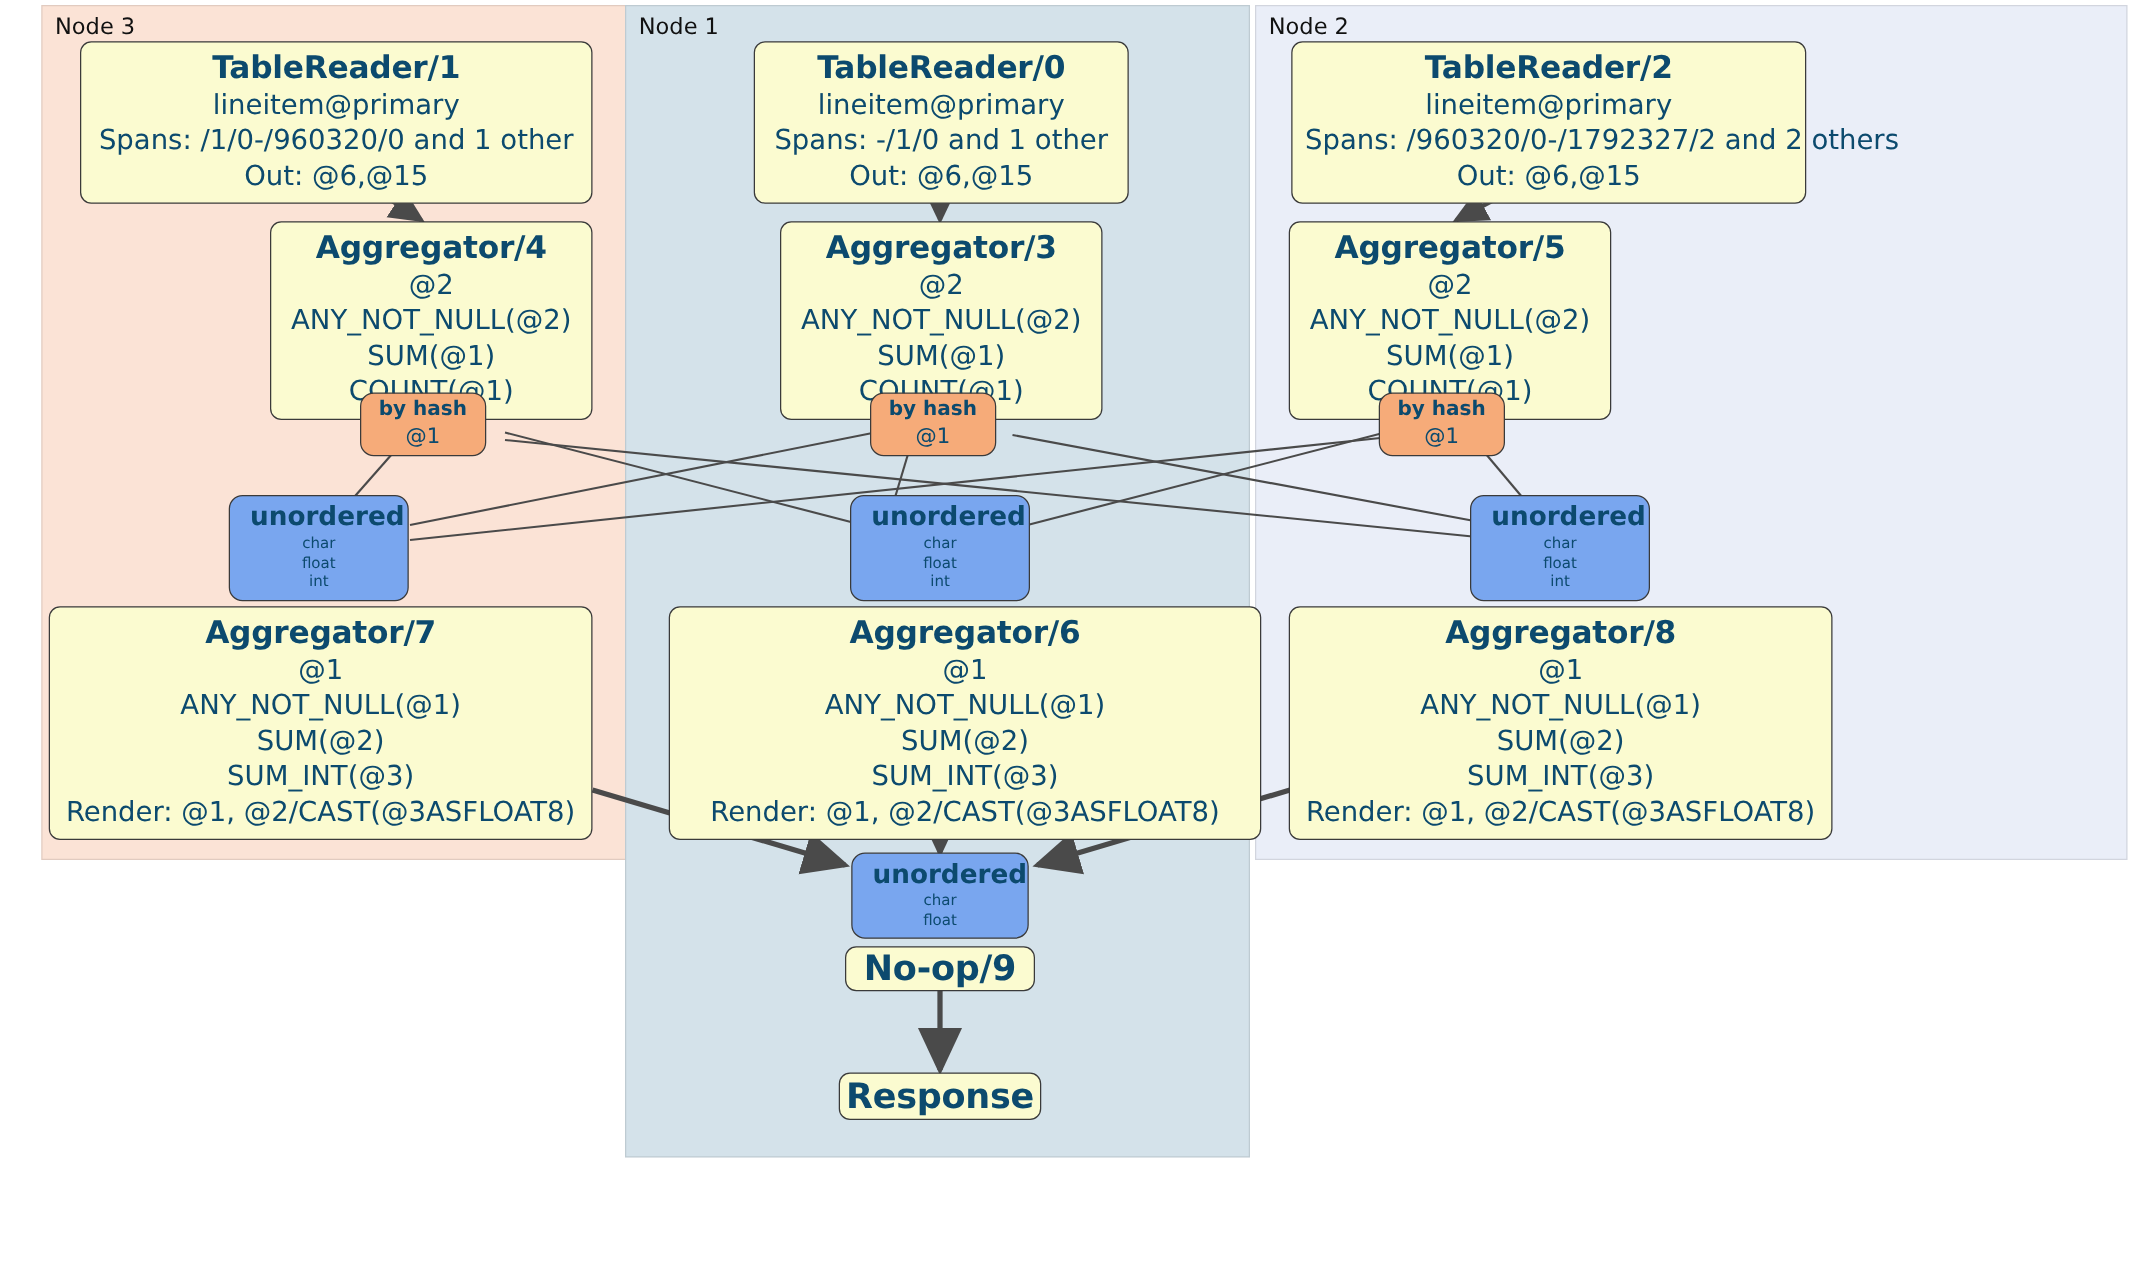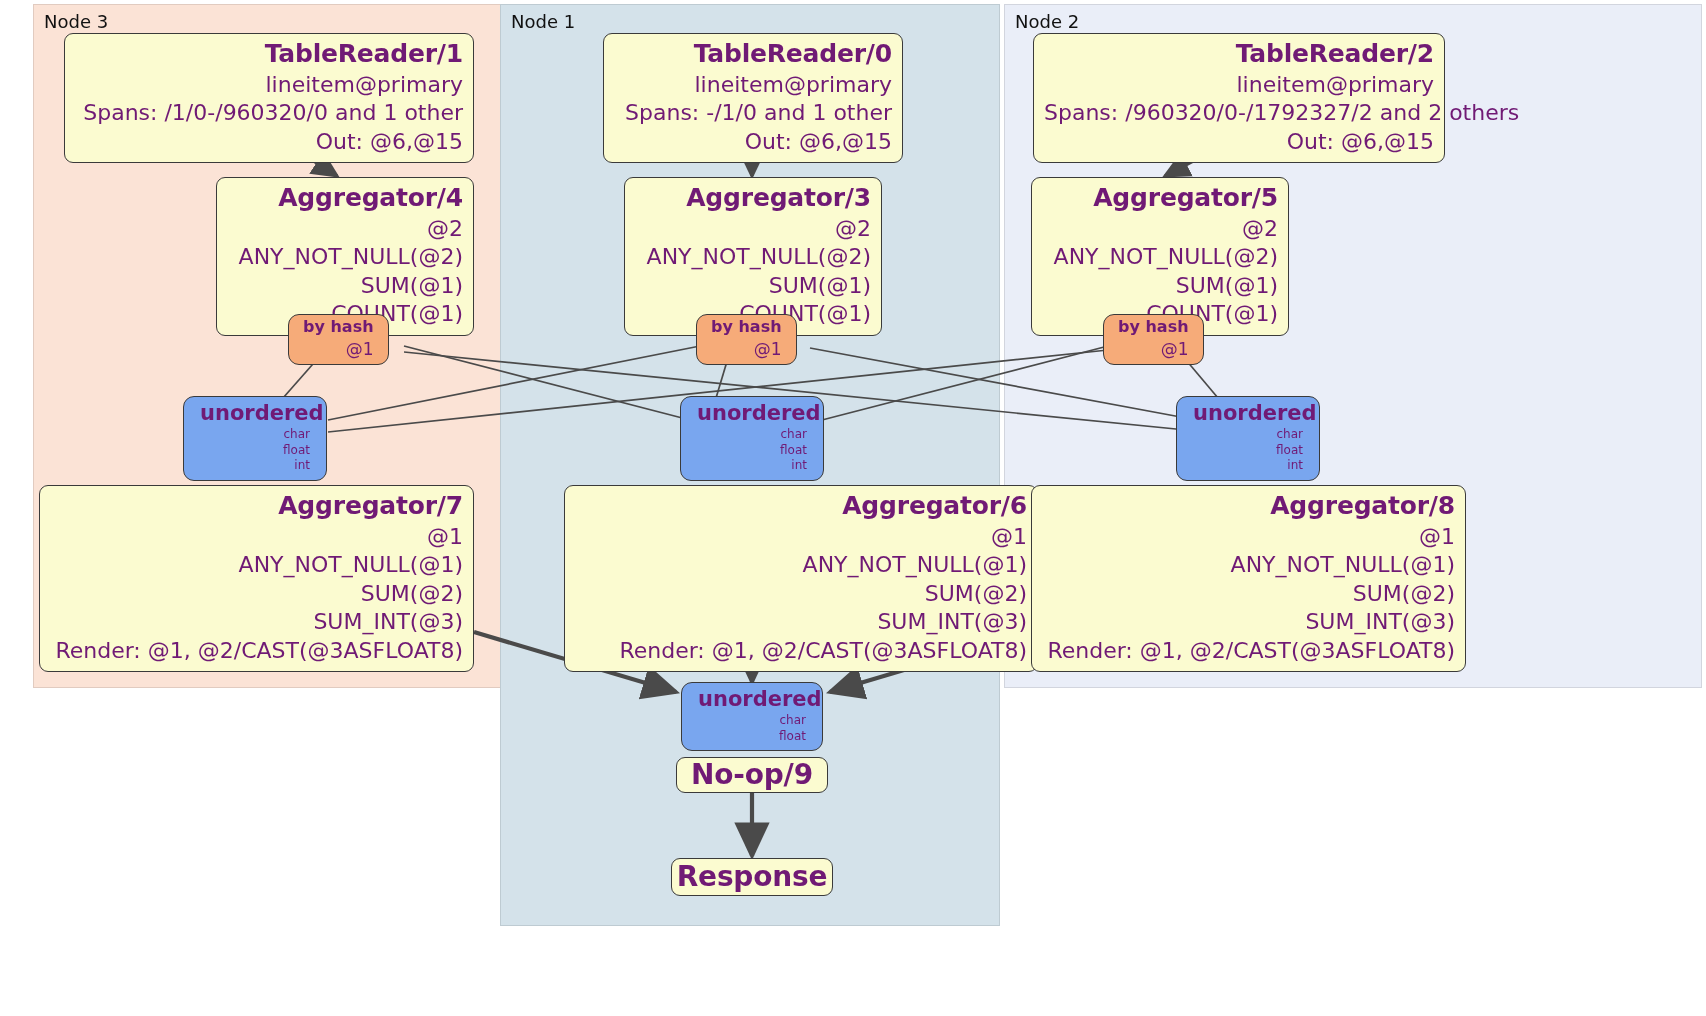--- a/index.html
+++ b/index.html
@@ -27,23 +27,23 @@
   }
 
   
   #edges { position:absolute; left:0; top:0; width:1706px; height:1016px; pointer-events:none; }
 
   
   .box {
     position:absolute;
     border:1.6px solid #3a3a3a;
     border-radius:9px;
-    text-align:right;
+    text-align:center;
     line-height:1.30;
-    color:#701a75;
+    color:#0c4a6e;
   }
   .proc {
     background:#fbfbd0;
     padding:4px 10px 6px 10px;
   }
   .proc .ttl {
     font-weight:bold;
     font-size:25px;
     letter-spacing:-0.2px;
     white-space:nowrap;
@@ -215,21 +215,21 @@
 
   <div class="box proc" style="left:39px; top:485px; width:435px;">
     <div class="ttl">Aggregator/7</div>
     <div class="ln">@1</div>
     <div class="ln">ANY_NOT_NULL(@1)</div>
     <div class="ln">SUM(@2)</div>
     <div class="ln">SUM_INT(@3)</div>
     <div class="ln">Render: @1, @2/CAST(@3ASFLOAT8)</div>
   </div>
 
-  <div class="box proc" style="left:535px; top:485px; width:474px;margin-left:29px;">
+  <div class="box proc" style="left:535px; top:485px; width:474px;">
     <div class="ttl">Aggregator/6</div>
     <div class="ln">@1</div>
     <div class="ln">ANY_NOT_NULL(@1)</div>
     <div class="ln">SUM(@2)</div>
     <div class="ln">SUM_INT(@3)</div>
     <div class="ln">Render: @1, @2/CAST(@3ASFLOAT8)</div>
   </div>
 
   <div class="box proc" style="left:1031px; top:485px; width:435px;">
     <div class="ttl">Aggregator/8</div>

